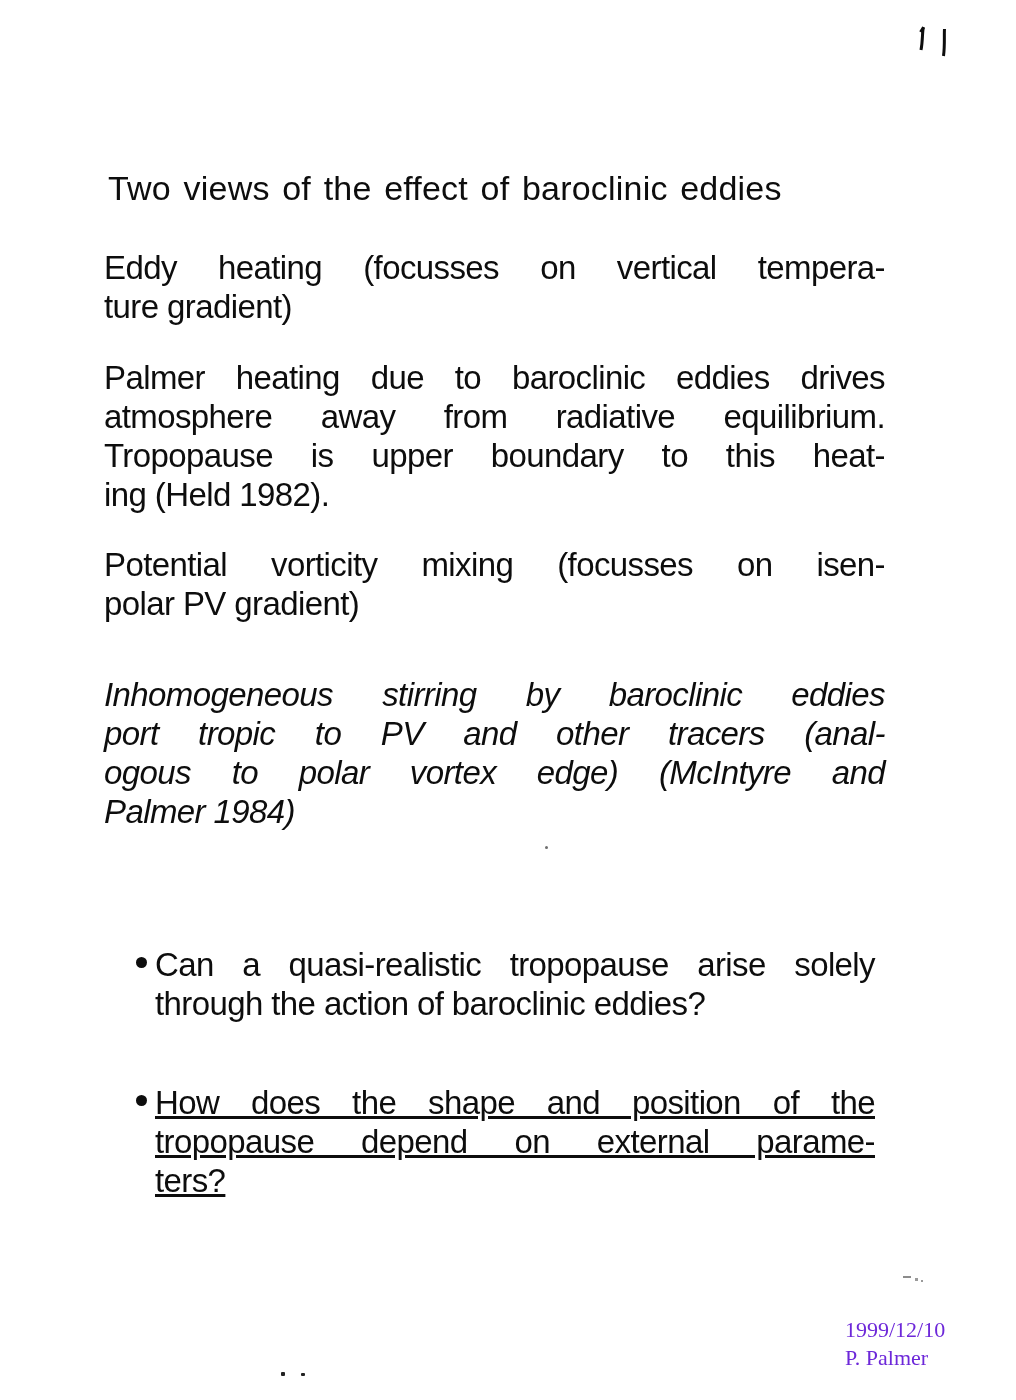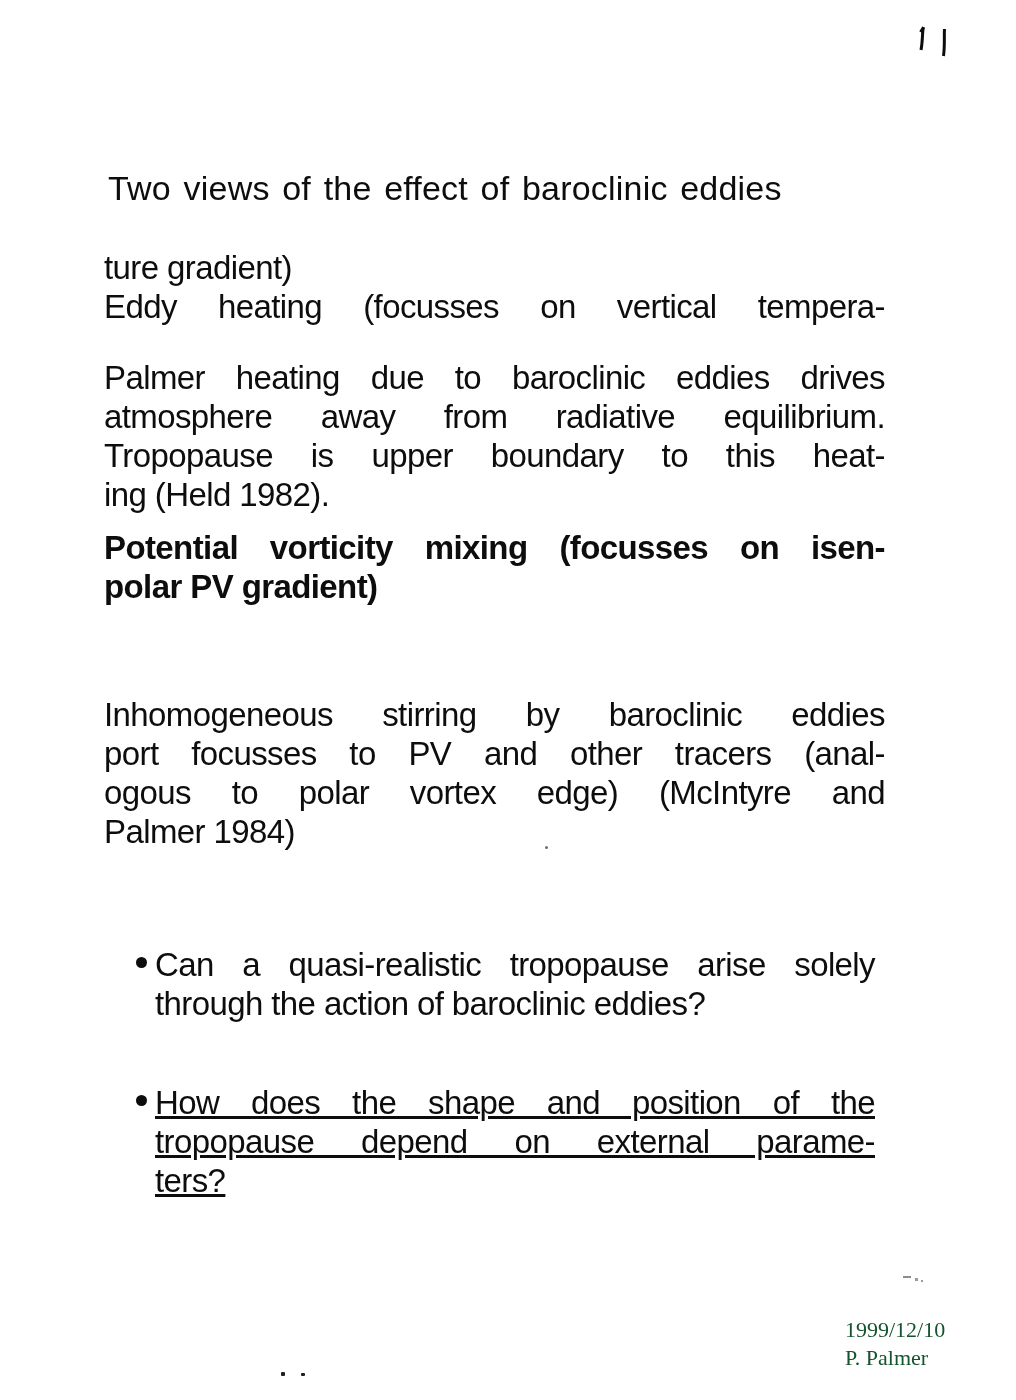--- a/index.html
+++ b/index.html
@@ -29,22 +29,22 @@
     left: 104px;
     width: 781px;
     font-size: 33px;
     letter-spacing: -0.6px;
     line-height: 39px;
   }
   .para .line { text-align: left; }
   .para .line.jl { text-align: justify; text-align-last: justify; }
   .p1 { top: 248px; }
   .p2 { top: 358px; }
-  .p3 { top: 528px; font-weight: bold; }
-  .p4 { top: 695px; }
+  .p3 { top: 545px; }
+  .p4 { top: 675px; font-style: italic; }
   .bullet-row {
     position: absolute;
     left: 104px;
     width: 788px;
   }
   .b1 { top: 945px; }
   .b2 { top: 1083px; text-decoration: underline; }
   .bullet-dot {
     position: absolute;
     left: 32px; top: 12px;
@@ -59,59 +59,59 @@
     letter-spacing: -0.6px;
     line-height: 39px;
   }
   .bullet-text .line.jl { text-align: justify; text-align-last: justify; }
   .footer {
     position: absolute;
     left: 845px; top: 1316px;
     font-family: "Liberation Serif", "DejaVu Serif", serif;
     font-size: 22px;
     line-height: 28px;
-    color: #14532d;
+    color: #6d28d9;
     white-space: nowrap;
   }
   .pagenum-svg { position: absolute; left: 908px; top: 20px; }
   .speck { position: absolute; }
 </style>
 </head>
 <body>
 
 <div class="page">
 
   <svg class="pagenum-svg" width="44" height="44" viewBox="0 0 44 44" aria-label="11">
     <path d="M15.5,7.5 L12.5,12" stroke="#0d0d0d" stroke-width="3" fill="none"></path>
     <path d="M15.5,7 C14,12 15,20 13,30" stroke="#0d0d0d" stroke-width="3" fill="none"></path>
     <path d="M36.5,9 C36,15 37,25 35.5,36" stroke="#0d0d0d" stroke-width="3" fill="none"></path>
   </svg>
 
   <h1 class="title">Two views of the effect of baroclinic eddies</h1>
 
   <div class="para p1">
+      <div class="line jl">Eddy heating (focusses on vertical tempera-</div>
       <div class="line">ture gradient)</div>
-      <div class="line jl">Eddy heating (focusses on vertical tempera-</div>
     </div>
 
   <div class="para p2">
       <div class="line jl">Palmer heating due to baroclinic eddies drives</div>
       <div class="line jl">atmosphere away from radiative equilibrium.</div>
       <div class="line jl">Tropopause is upper boundary to this heat-</div>
       <div class="line">ing (Held 1982).</div>
     </div>
 
   <div class="para p3">
       <div class="line jl">Potential vorticity mixing (focusses on isen-</div>
       <div class="line">polar PV gradient)</div>
     </div>
 
   <div class="para p4">
       <div class="line jl">Inhomogeneous stirring by baroclinic eddies</div>
-      <div class="line jl">port focusses to PV and other tracers (anal-</div>
+      <div class="line jl">port tropic to PV and other tracers (anal-</div>
       <div class="line jl">ogous to polar vortex edge) (McIntyre and</div>
       <div class="line">Palmer 1984)</div>
     </div>
 
   <div class="bullet-row b1">
     <span class="bullet-dot"></span>
     <div class="bullet-text">
         <div class="line jl">Can a quasi-realistic tropopause arise solely</div>
         <div class="line">through the action of baroclinic eddies?</div>
       </div>

